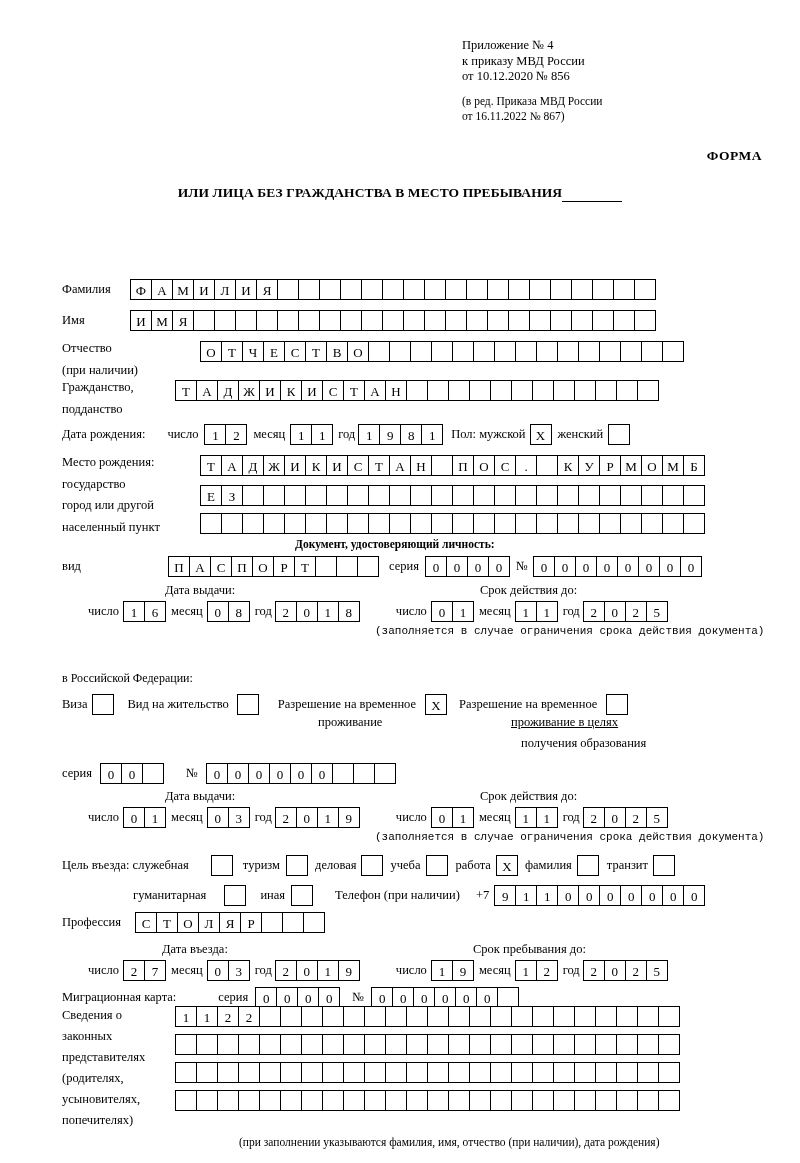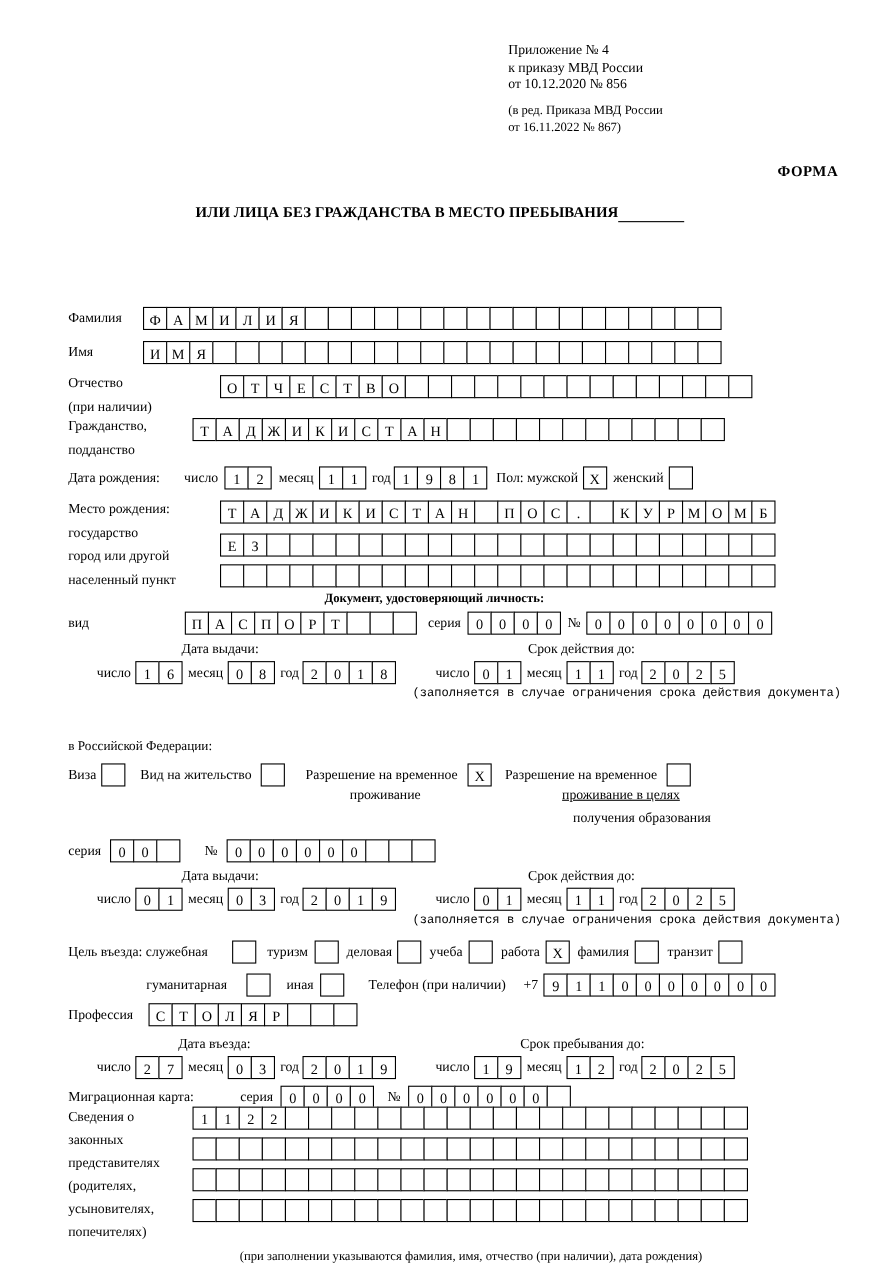--- a/index.html
+++ b/index.html
@@ -812,16 +812,16 @@
       <span class="bx"></span>
       <span class="bx"></span>
       <span class="bx"></span>
       <span class="bx"></span>
       <span class="bx"></span>
       <span class="bx"></span>
     </span>
   </div>
 
   <div class="row" style="top:1136px; left:218px;">
-    <span class="lbl" style="font-size:11.5px;">(при заполнении указываются фамилия, имя, отчество (при наличии), дата рождения)</span>
+    <span class="lbl" style="font-size:11.5px;margin-left:21px;">(при заполнении указываются фамилия, имя, отчество (при наличии), дата рождения)</span>
   </div>
 
 </div>
 
 </body></html>

